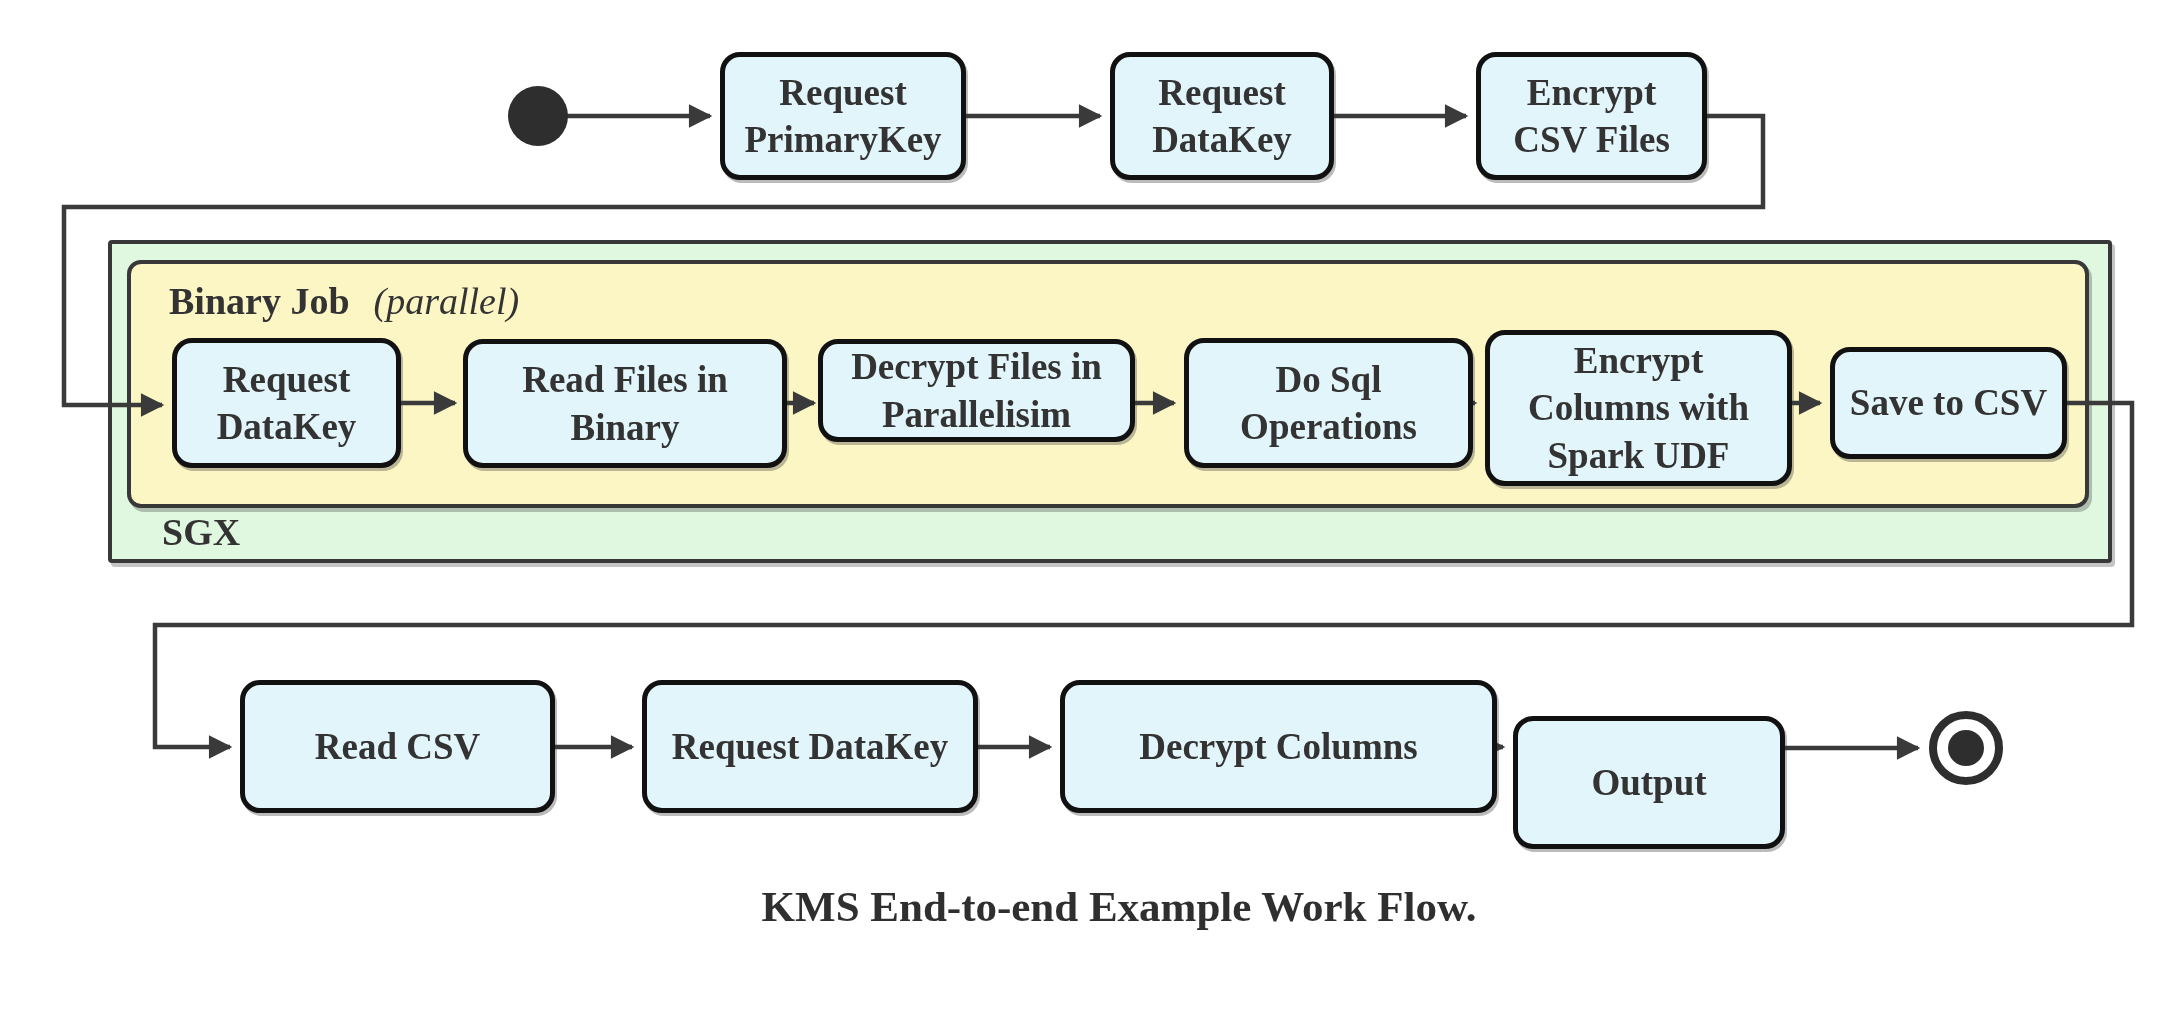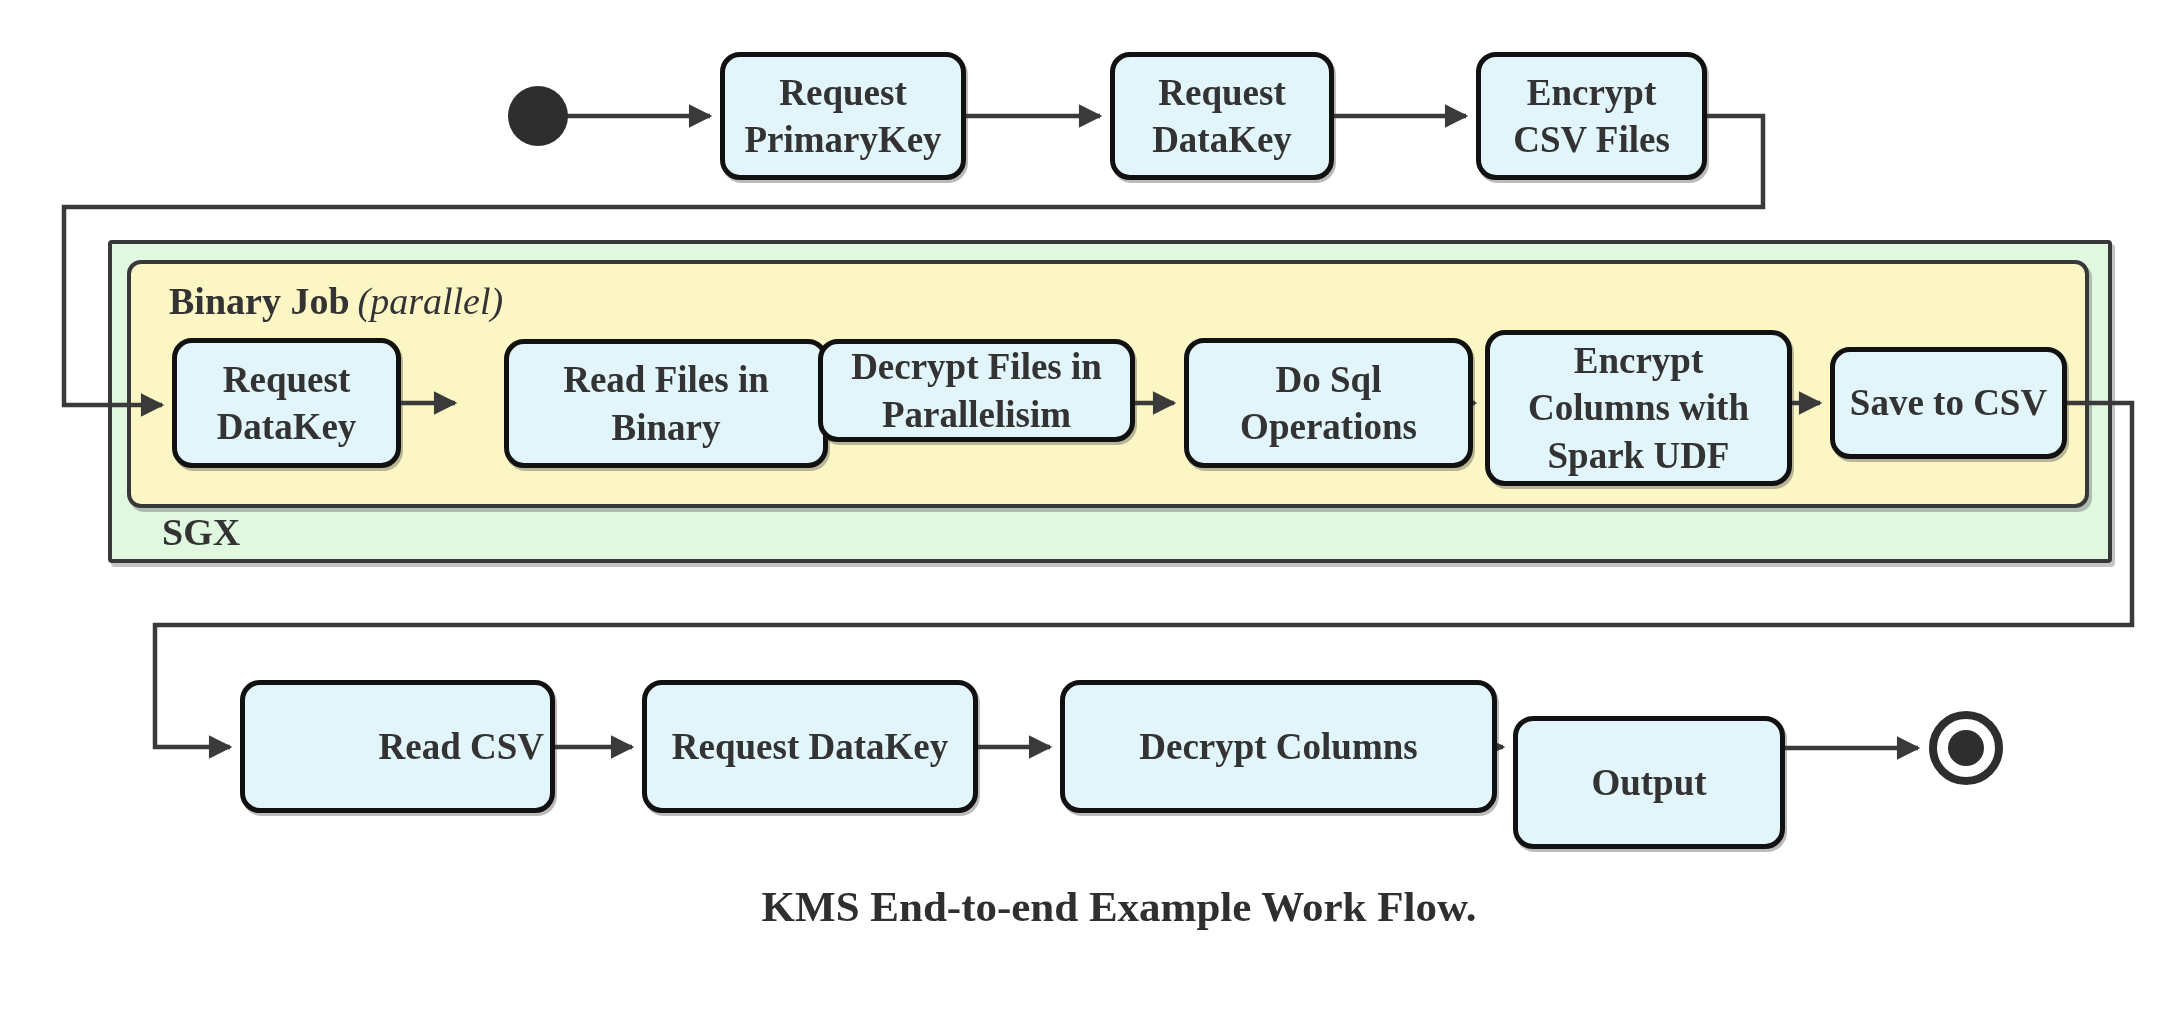--- a/index.html
+++ b/index.html
@@ -31,21 +31,21 @@
   .spark{
     background:var(--spark-fill);
     border-radius:14px;
     box-shadow:3px 4px 0 rgba(60,60,60,0.30);
   }
   .container-label{
     position:absolute;
     font-size:38px;font-weight:bold;color:var(--text);
     line-height:1;white-space:nowrap;
   }
-  .spark-label-italic{font-weight:normal;font-style:italic;margin-left:8px;}
+  .spark-label-italic{font-weight:normal;font-style:italic;margin-left:24px;}
   .node{
     position:absolute;box-sizing:border-box;
     background:var(--node-fill);
     border:5px solid var(--node-border);
     border-radius:20px;
     display:flex;align-items:center;justify-content:center;
     box-shadow:2px 3px 0 rgba(60,60,60,0.35);
   }
   .node-label{
     white-space:pre-line;
@@ -127,42 +127,42 @@
   </div>
   <div class="node" style="left:1476px;top:52px;width:231px;height:128px;">
     <span class="node-label">Encrypt
 CSV Files</span>
   </div>
 
   <div class="node" style="left:172px;top:338px;width:229px;height:130px;">
     <span class="node-label">Request
 DataKey</span>
   </div>
-  <div class="node" style="left:463px;top:339px;width:324px;height:129px;margin-left:41px;">
+  <div class="node" style="left:463px;top:339px;width:324px;height:129px;">
     <span class="node-label">Read Files in
 Binary</span>
   </div>
   <div class="node" style="left:818px;top:339px;width:317px;height:103px;">
     <span class="node-label">Decrypt Files in
 Parallelisim</span>
   </div>
   <div class="node" style="left:1184px;top:338px;width:289px;height:130px;">
     <span class="node-label">Do Sql
 Operations</span>
   </div>
   <div class="node" style="left:1485px;top:330px;width:307px;height:156px;">
     <span class="node-label">Encrypt
 Columns with
 Spark UDF</span>
   </div>
   <div class="node" style="left:1830px;top:347px;width:237px;height:112px;">
     <span class="node-label">Save to CSV</span>
   </div>
 
-  <div class="node" style="left:240px;top:680px;width:315px;height:133px;justify-content:flex-end;">
+  <div class="node" style="left:240px;top:680px;width:315px;height:133px;">
     <span class="node-label">Read CSV</span>
   </div>
   <div class="node" style="left:642px;top:680px;width:336px;height:133px;">
     <span class="node-label">Request DataKey</span>
   </div>
   <div class="node" style="left:1060px;top:680px;width:437px;height:133px;">
     <span class="node-label">Decrypt Columns</span>
   </div>
   <div class="node" style="left:1513px;top:716px;width:272px;height:133px;">
     <span class="node-label">Output</span>

